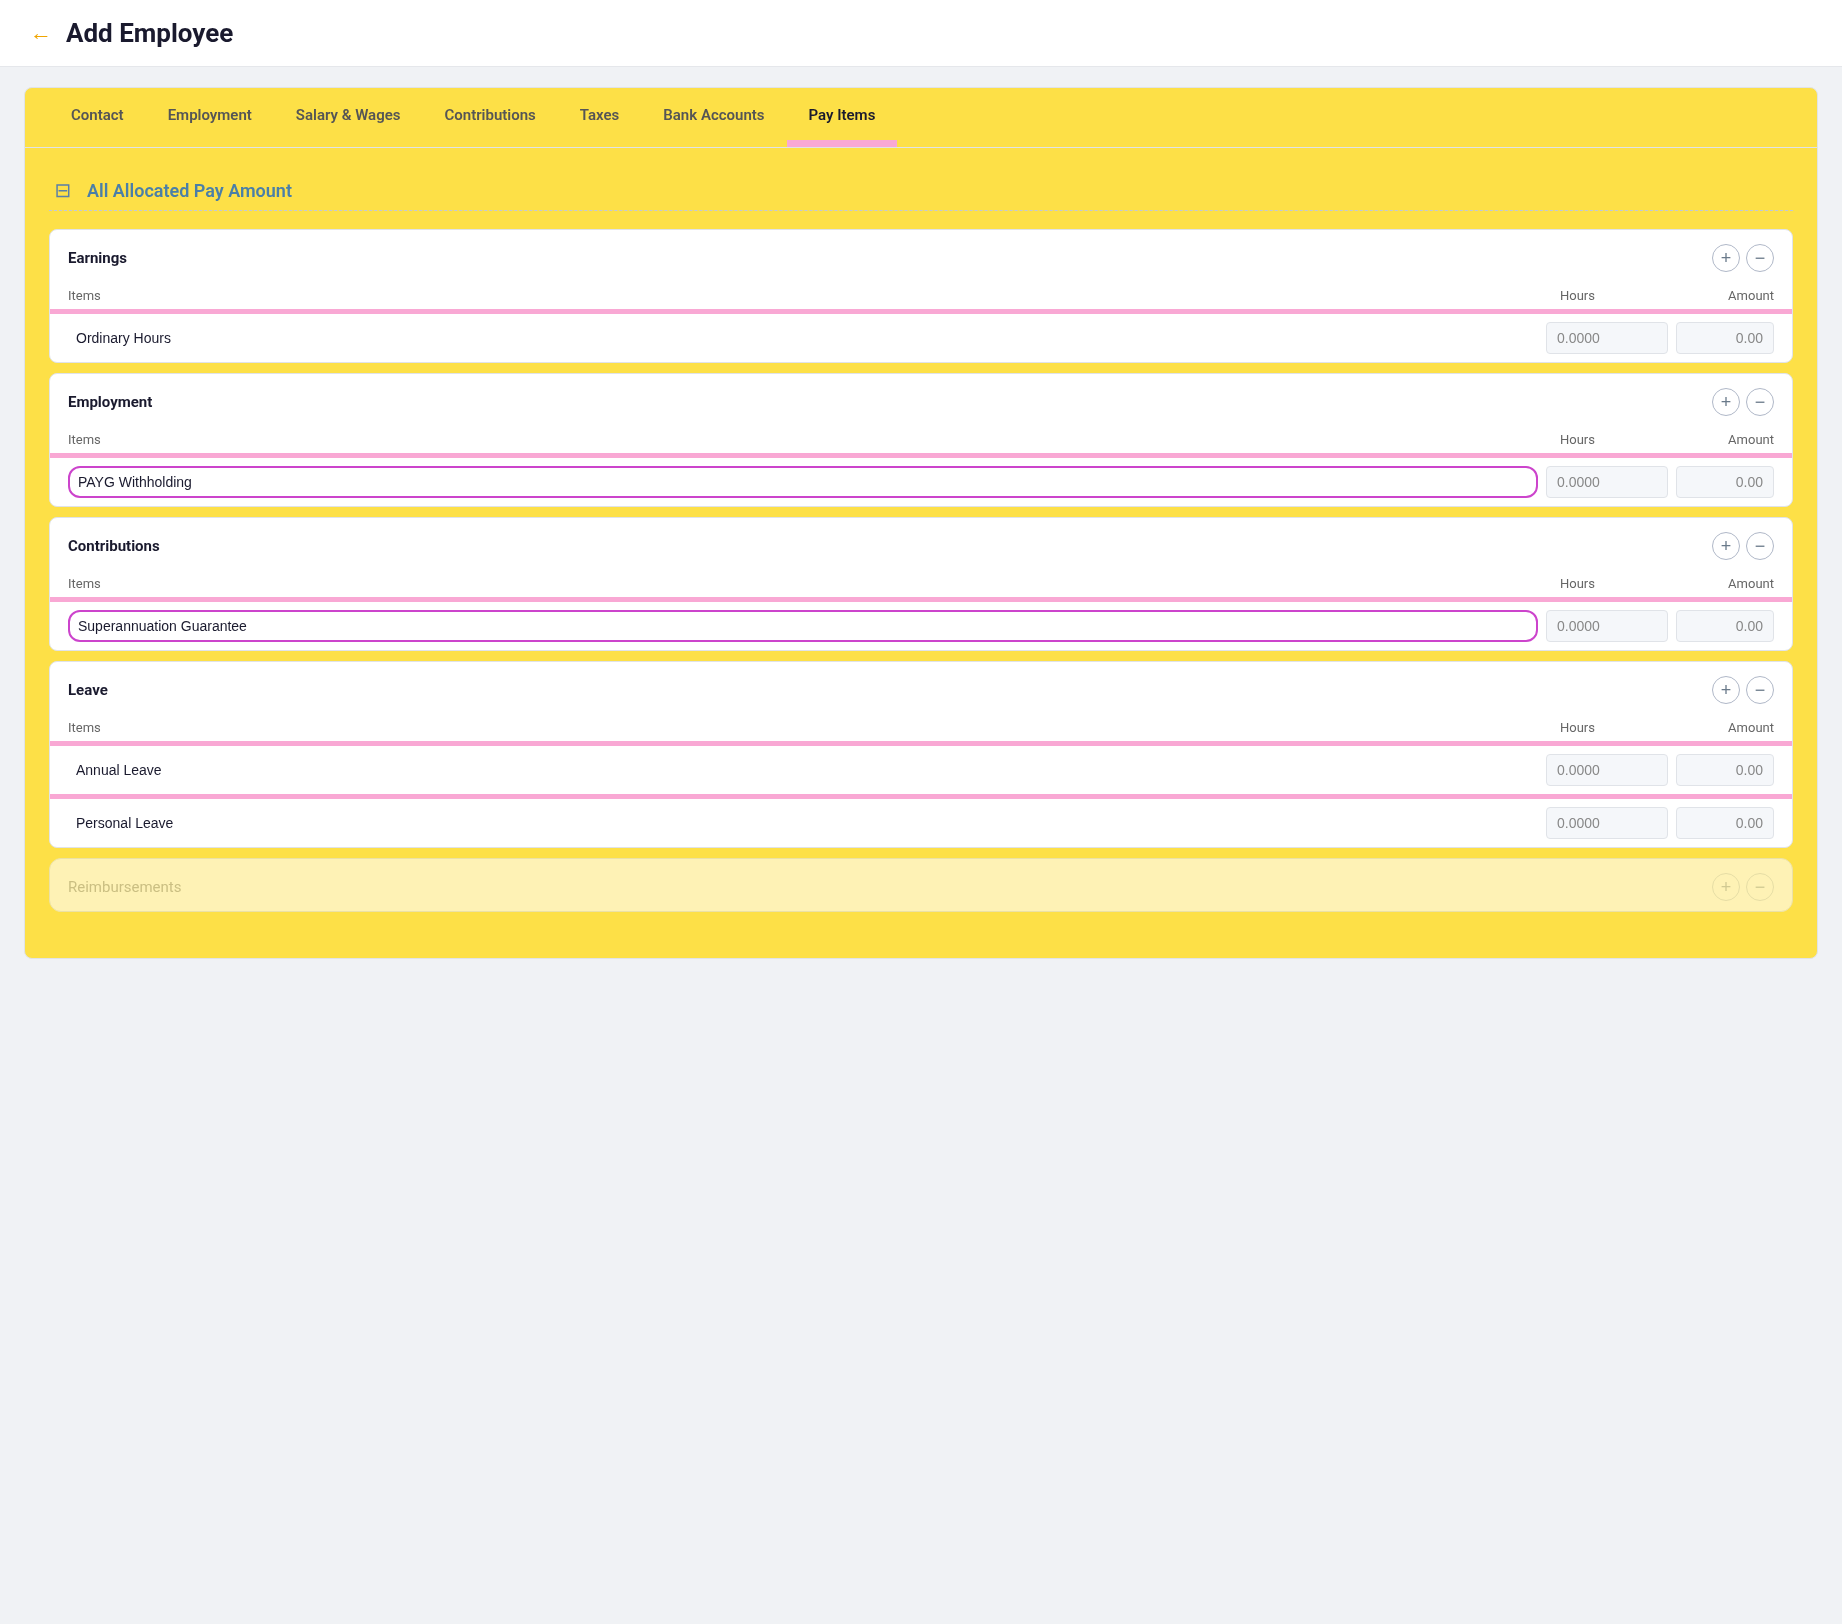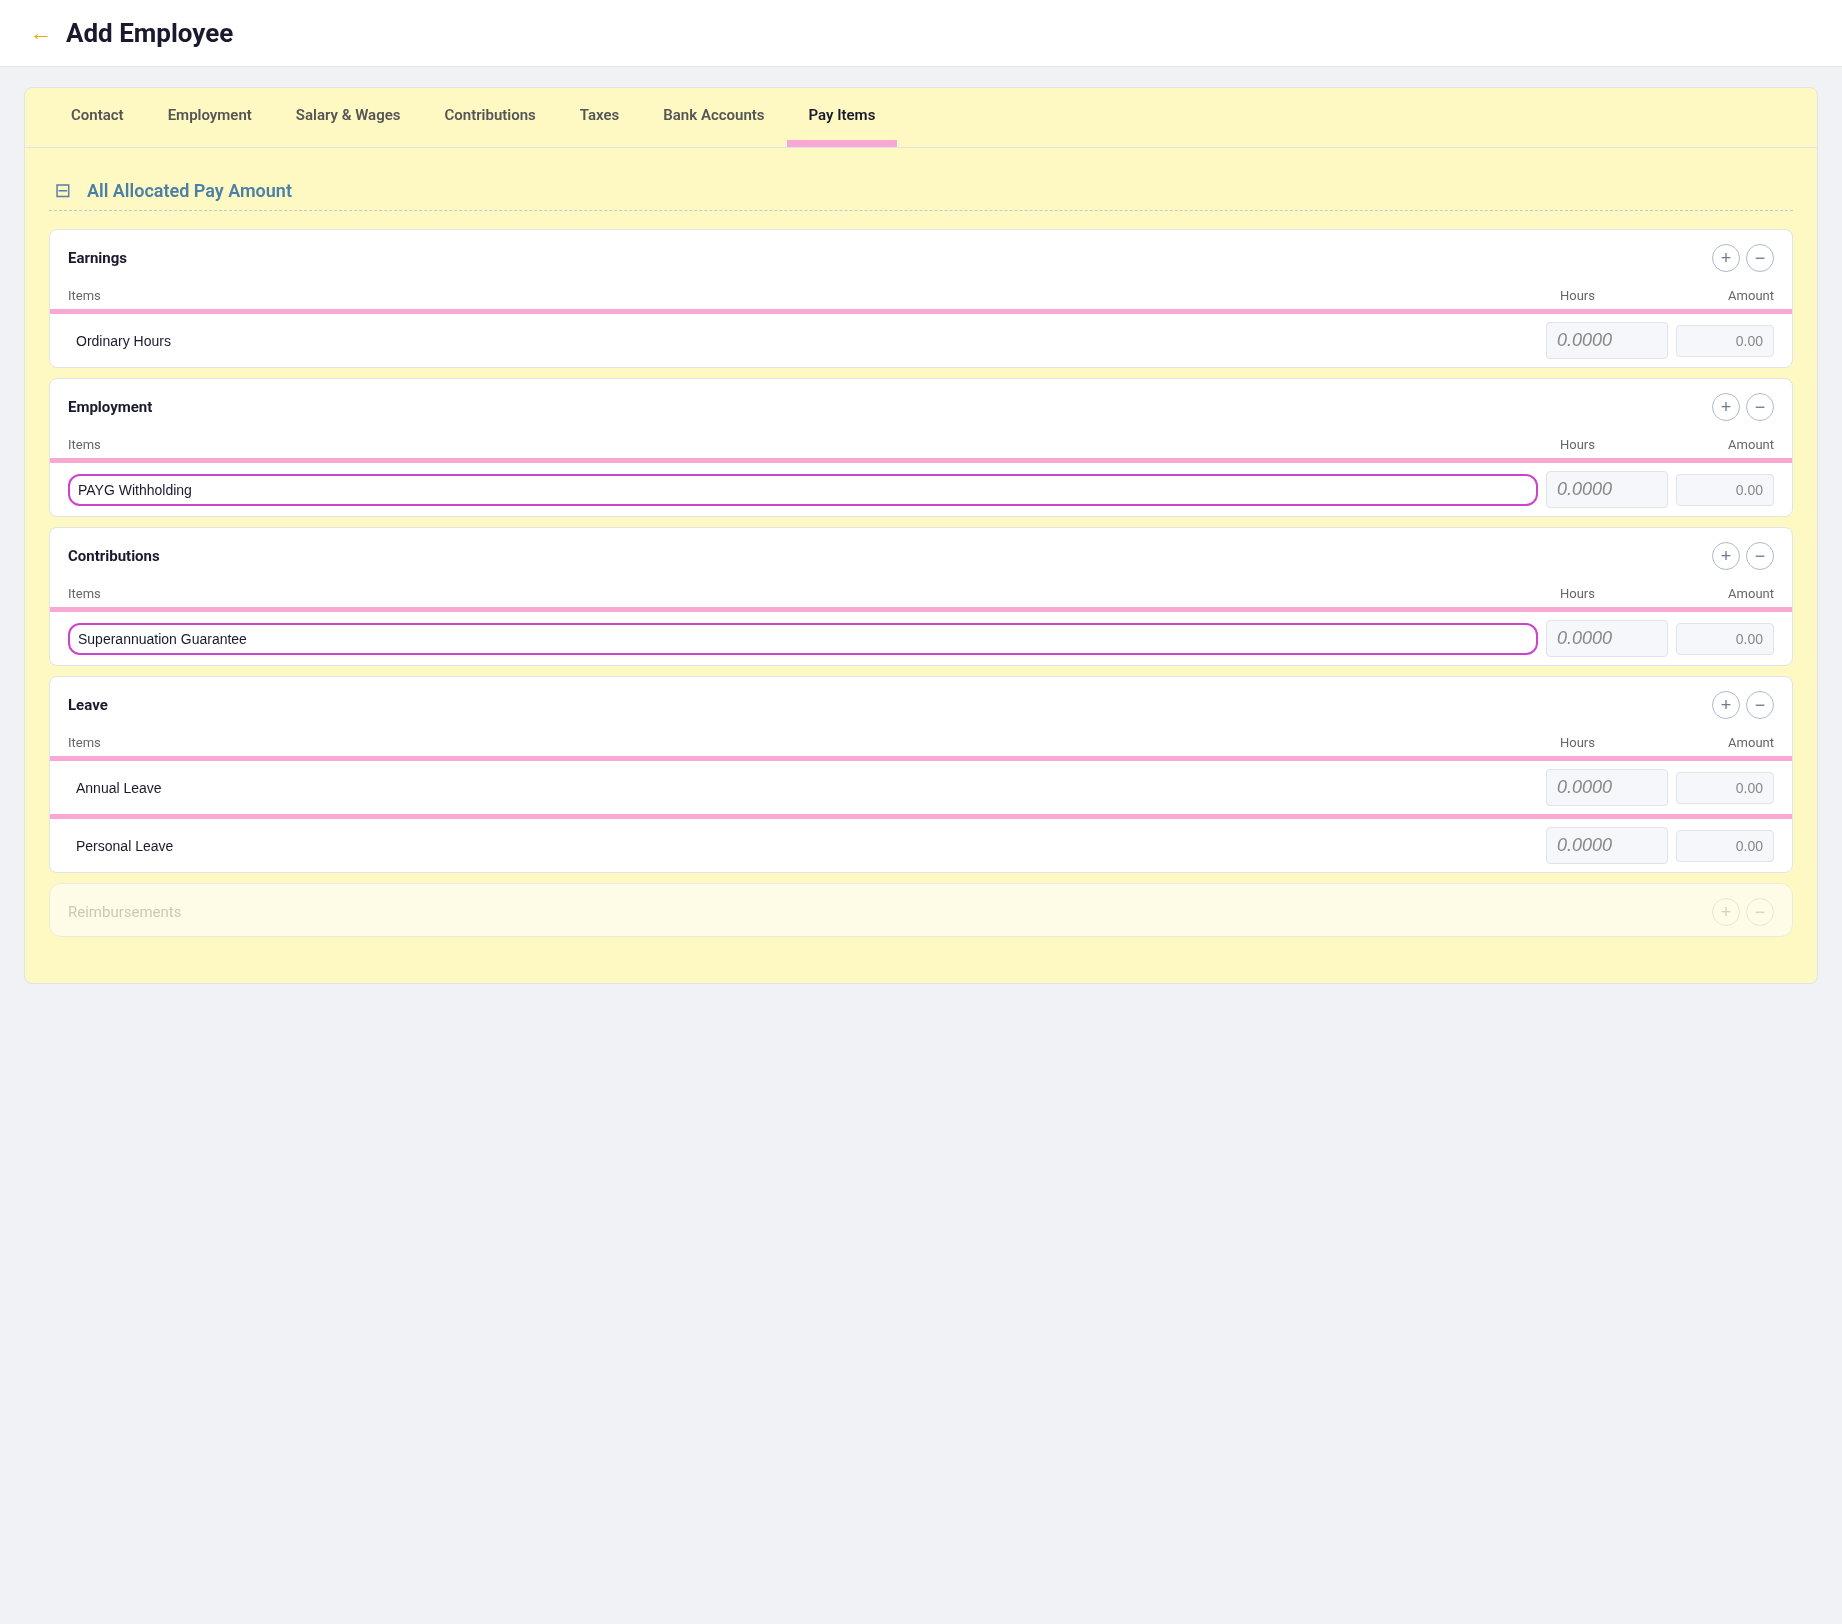--- a/index.html
+++ b/index.html
@@ -22,21 +22,21 @@
       cursor: pointer;
       font-weight: 400;
     }
     .page-title {
       font-size: 26px;
       font-weight: 700;
       color: #1a1a2e;
     }
     .main-card {
       margin: 20px 24px;
-      background: #fef9c3;
+      background: #fde047;
       border-radius: 8px;
       border: 1px solid #e0e3e8;
       overflow: hidden;
     }
     .tabs {
       display: flex;
       border-bottom: 1px solid #e0e3e8;
       padding: 0 24px;
       gap: 0;
     }
@@ -162,25 +162,24 @@
     }
     .hours-cell {
       width: 130px;
     }
     .hours-input {
       width: 100%;
       background: #f5f7fa;
       border: 1px solid #e0e3e8;
       border-radius: 4px;
       padding: 7px 10px;
-      font-size: 18px;
+      font-size: 14px;
       color: #888;
       text-align: left;
       outline: none;
-      font-style: italic;
     }
     .amount-cell {
       width: 120px;
       padding-right: 18px !important;
     }
     .amount-input {
       width: 100%;
       background: #f5f7fa;
       border: 1px solid #e0e3e8;
       border-radius: 4px;

